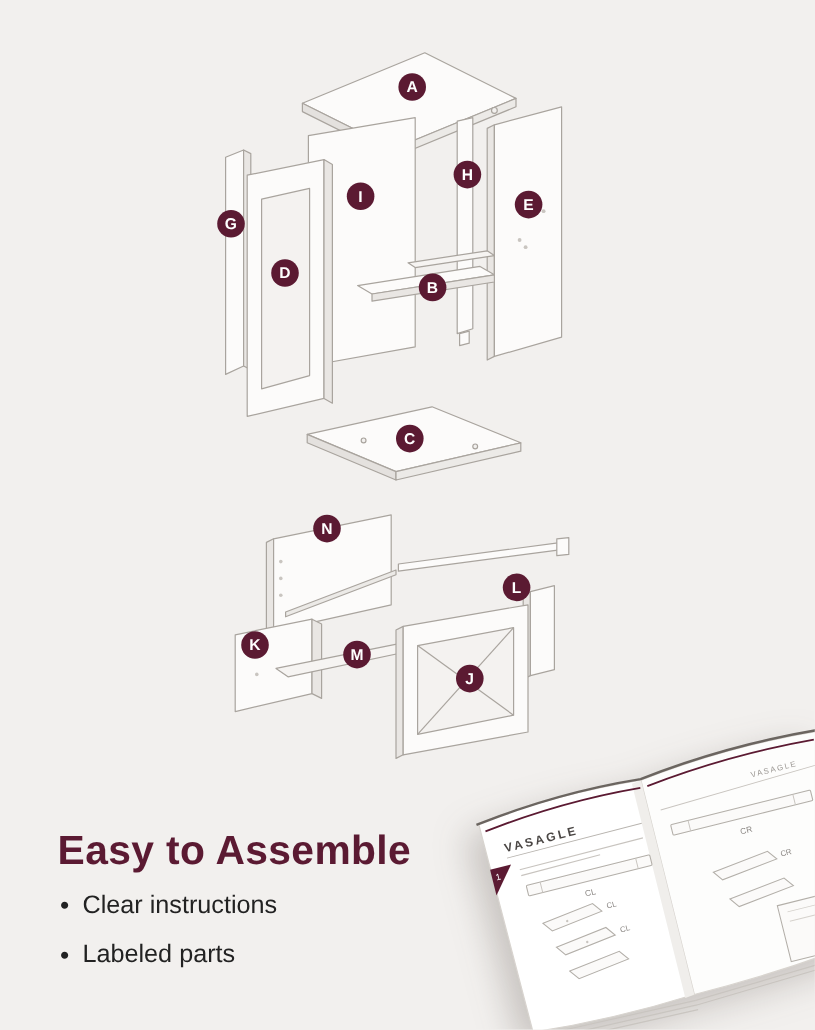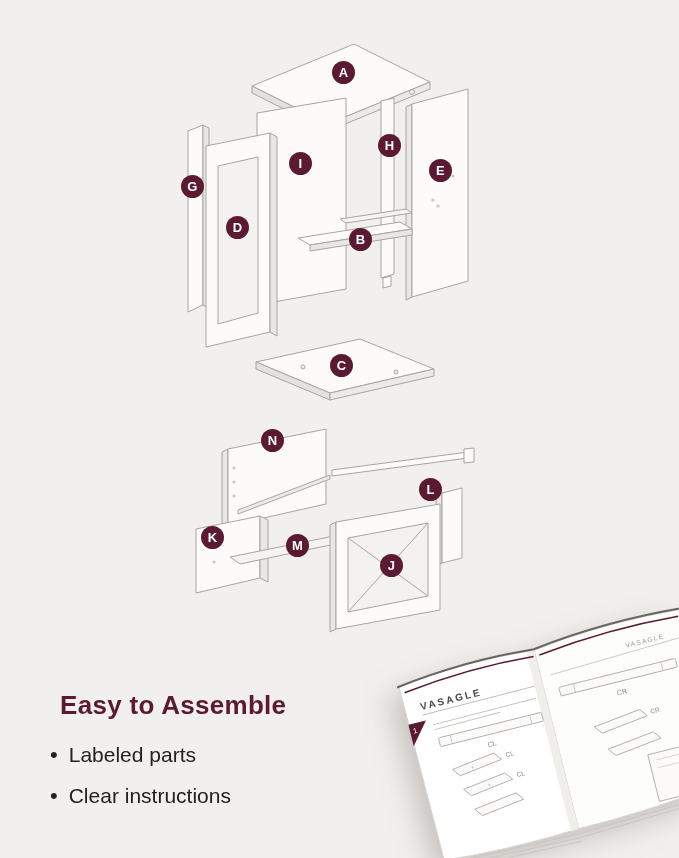--- a/index.html
+++ b/index.html
@@ -16,22 +16,22 @@
     position:absolute;
     width:23px; height:23px;
     border-radius:50%;
     background: var(--accent, #5b1a32);
     color:#fff;
     font-size:13px; font-weight:bold;
     display:flex; align-items:center; justify-content:center;
     letter-spacing:0.2px;
   }
   .headline {
-    position:absolute; left:60px; top:690px;
-    font-size:26px; font-weight:600;
+    position:absolute; left:48px; top:690px;
+    font-size:34px; font-weight:600;
     color: var(--accent, #5b1a32);
     letter-spacing:0.3px;
     white-space:nowrap;
   }
   .bullet-list {
     position:absolute; left:50px; top:742px;
     list-style:none;
   }
   .bullet-list li {
     font-size:21px; color:#222;
@@ -161,22 +161,22 @@
   <div class="part-label" style="left:349px; top:228px;">B</div>
   <div class="part-label" style="left:330px; top:354px;">C</div>
   <div class="part-label" style="left:261px; top:429px;">N</div>
   <div class="part-label" style="left:419px; top:478px;">L</div>
   <div class="part-label" style="left:201px; top:526px;">K</div>
   <div class="part-label" style="left:286px; top:534px;">M</div>
   <div class="part-label" style="left:380px; top:554px;">J</div>
 
   <h1 class="headline">Easy to Assemble</h1>
   <ul class="bullet-list">
+    <li>Clear instructions</li>
     <li>Labeled parts</li>
-    <li>Clear instructions</li>
   </ul>
 
   <svg class="manual" width="330" height="300" viewBox="0 0 330 300">
     <g transform="rotate(-14 160 150)">
 
       <g stroke="#c9c5c0" fill="none" stroke-width="1">
         <path d="M24,262 L160,265"></path>
         <path d="M27,266 L160,269"></path>
         <path d="M30,270 L160,273"></path>
         <path d="M160,265 L306,259"></path>

